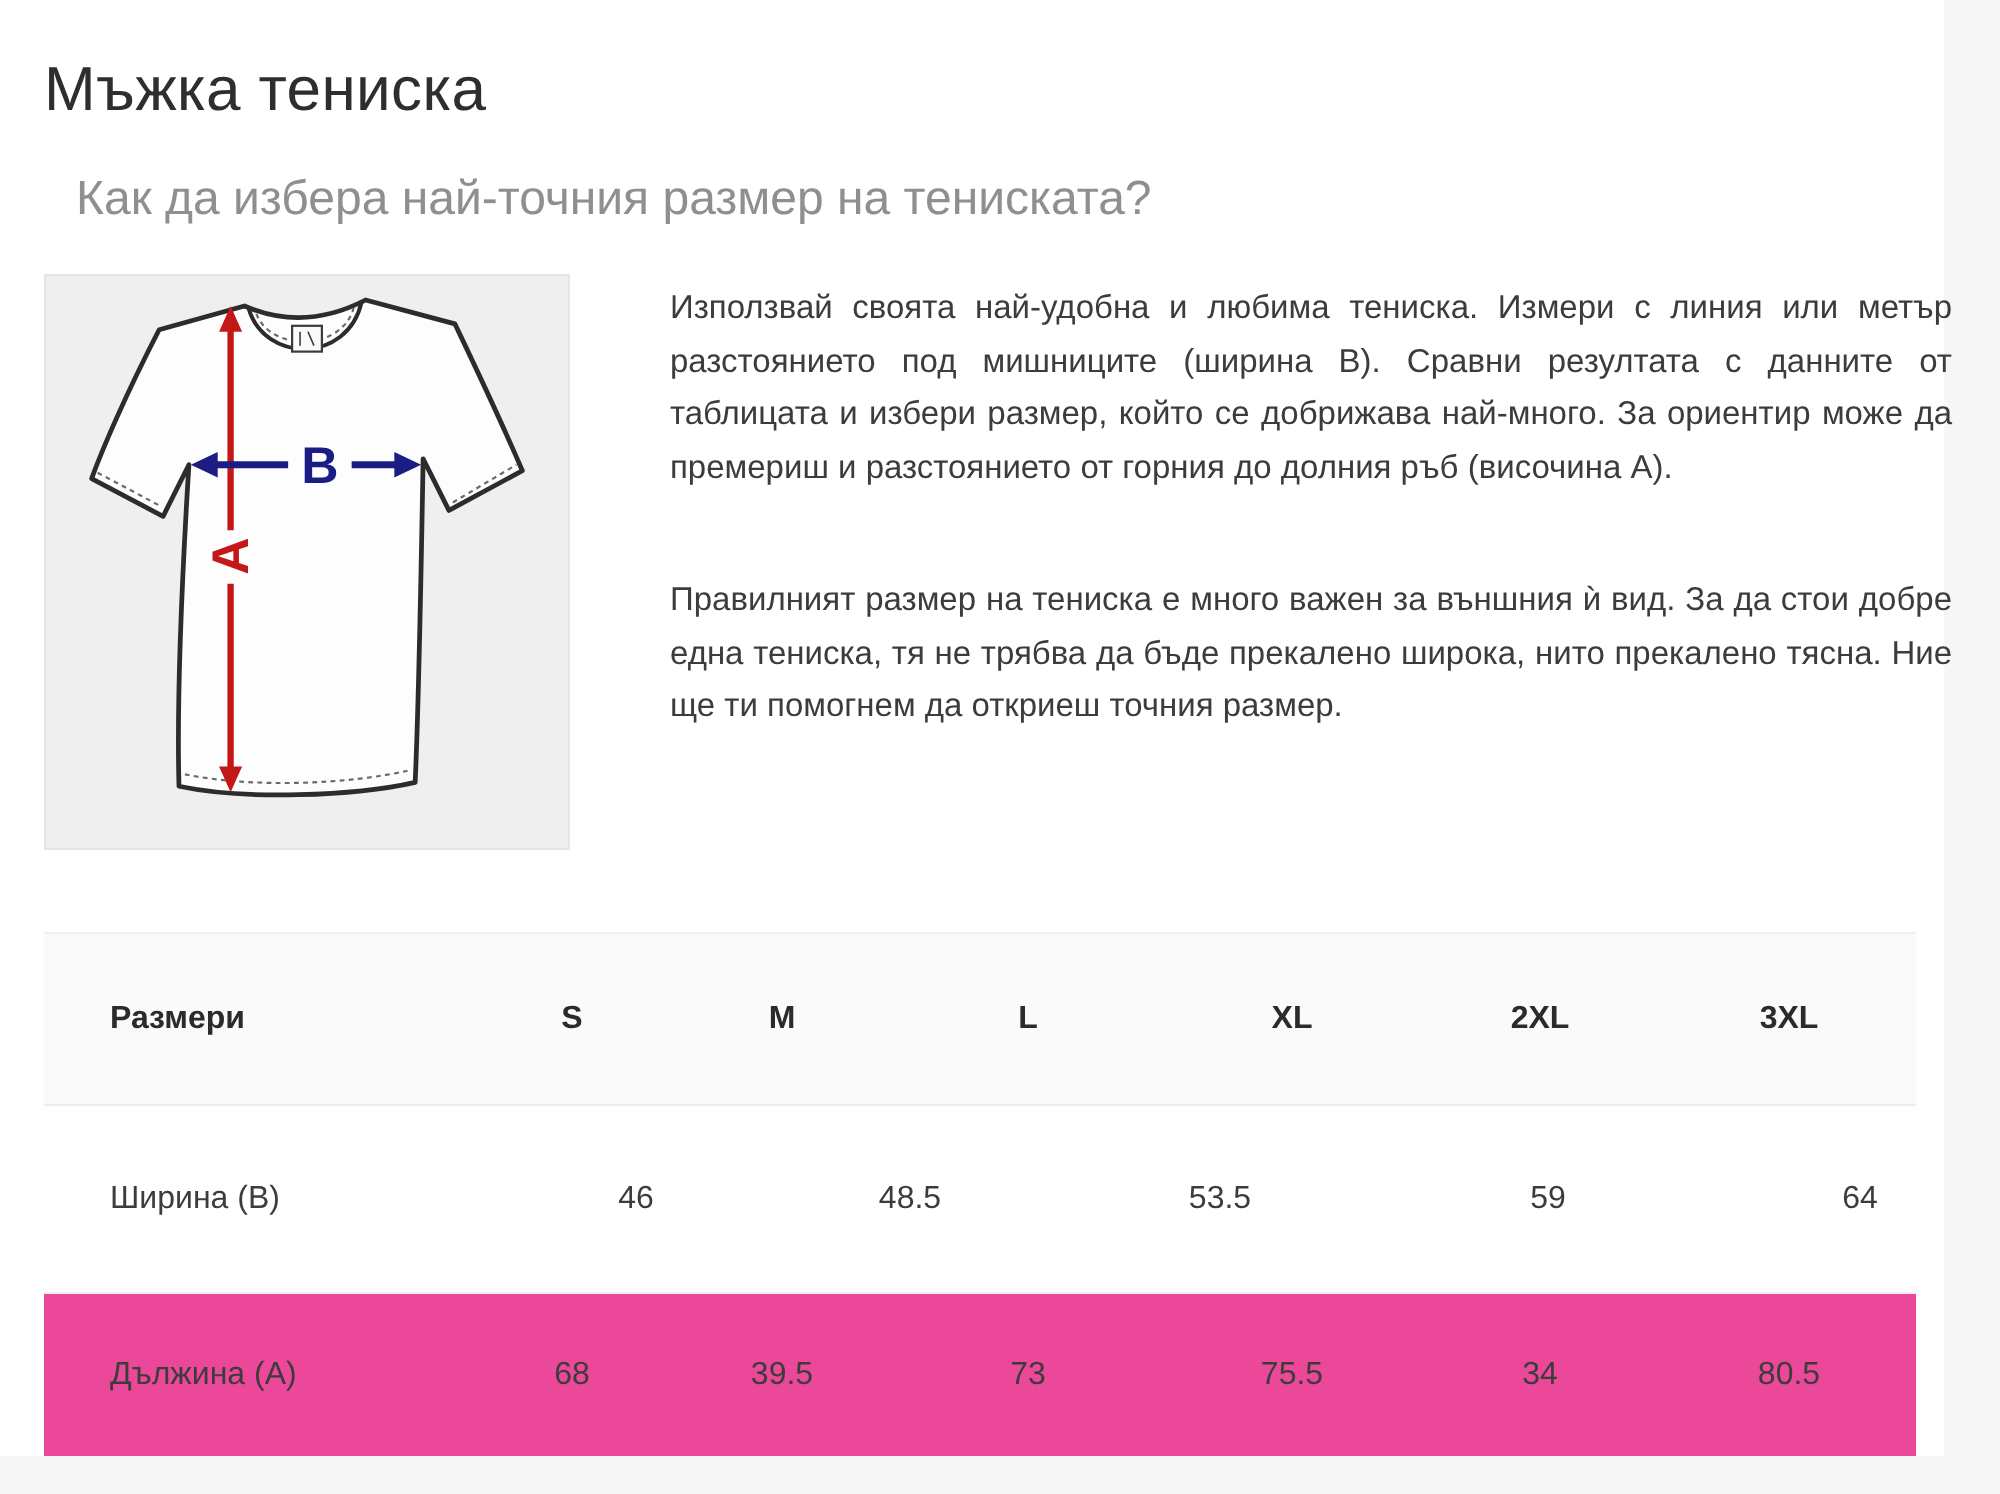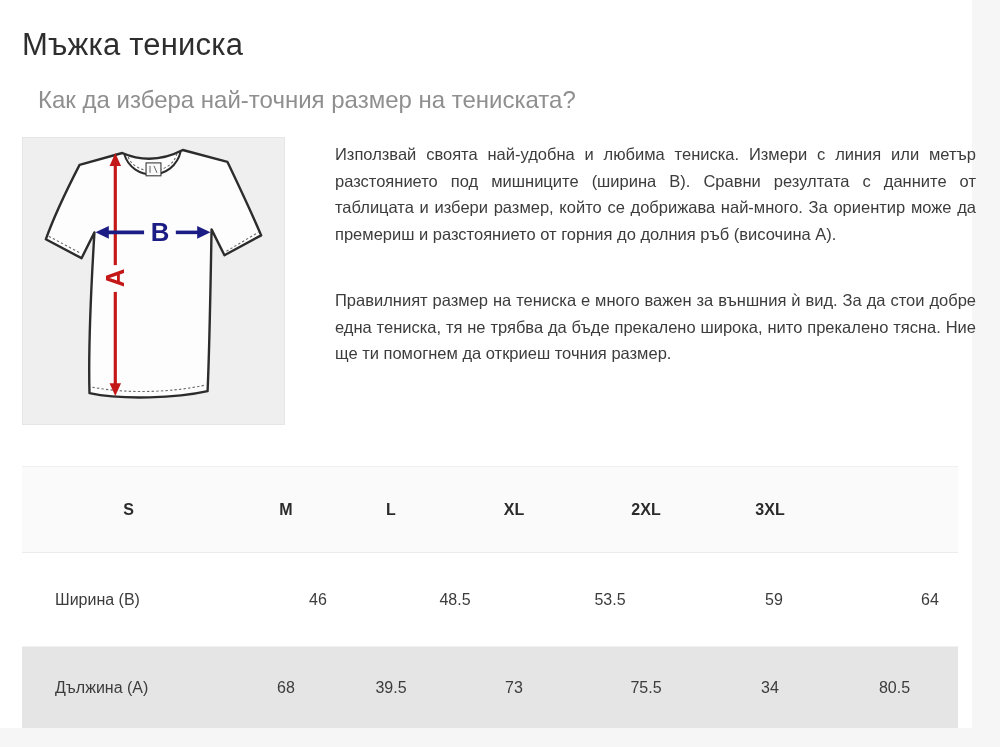--- a/index.html
+++ b/index.html
@@ -62,21 +62,21 @@
     display:grid;
     grid-template-columns:213px 102px 108px 138px 126px 122px 127px;
     align-items:center;
   }
   .t-head{
     height:87px;background:#fafafa;
     border-top:1px solid #f0f0f0;border-bottom:1px solid #ececec;
     font-weight:bold;color:#2b2b2b;font-size:16px;
   }
   .t-row1{height:94px;border-bottom:1px solid #f2f2f2;background:#fff;gap:32px;}
-  .t-row2{height:81px;background:#e5e5e5;}
+  .t-row2{height:81px;background:#ec4899;}
   .cell{text-align:center;}
   .cell.lbl{text-align:left;padding-left:33px;}
 </style>
 </head>
 <body>
 
 <div class="card">
 
   <h1 class="page-title">Мъжка тениска</h1>
   <h2 class="page-subtitle">Как да избера най-точния размер на тениската?</h2>
@@ -127,20 +127,21 @@
     </svg>
   </div>
 
   <div class="intro">
     <p>Използвай своята най-удобна и любима тениска. Измери с линия или метър разстоянието под мишниците (ширина B). Сравни резултата с данните от таблицата и избери размер, който се добрижава най-много. За ориентир може да премериш и разстоянието от горния до долния ръб (височина A).</p>
     <p>Правилният размер на тениска е много важен за външния ѝ вид. За да стои добре една тениска, тя не трябва да бъде прекалено широка, нито прекалено тясна. Ние ще ти помогнем да откриеш точния размер.</p>
   </div>
 
   <div class="size-table">
     <div class="t-grid t-head">
+      <div class="cell lbl">Размери</div>
       <div class="cell">S</div>
       <div class="cell">M</div>
       <div class="cell">L</div>
       <div class="cell">XL</div>
       <div class="cell">2XL</div>
       <div class="cell">3XL</div>
     </div>
     <div class="t-grid t-row1">
       <div class="cell lbl">Ширина (B)</div>
       <div class="cell">46</div>

